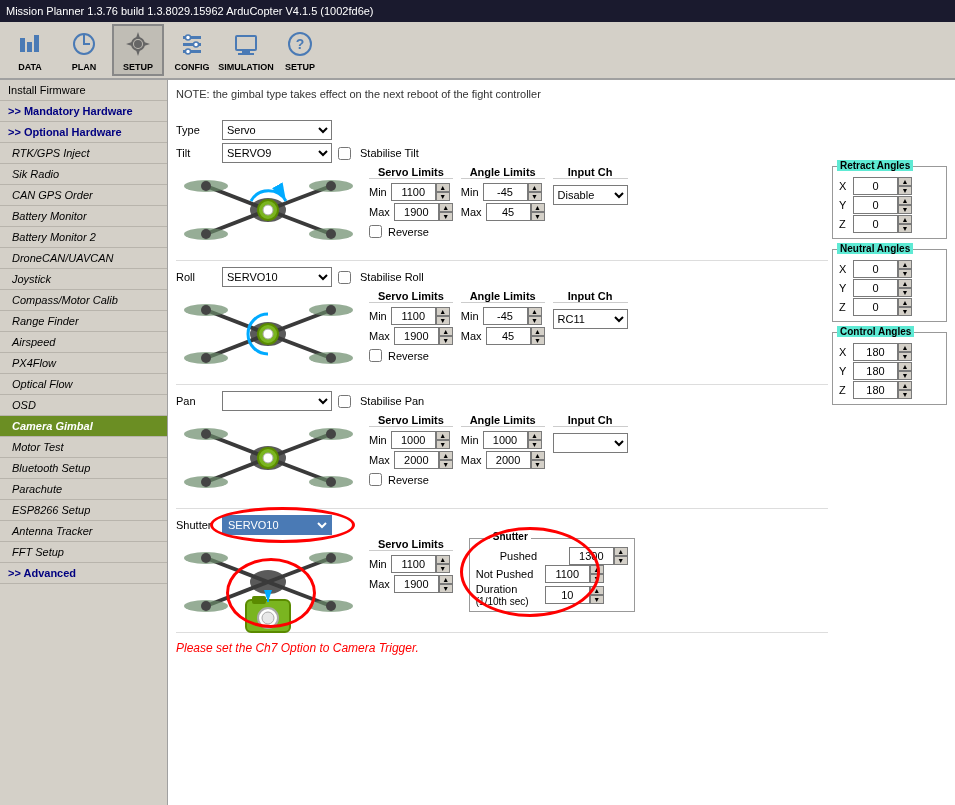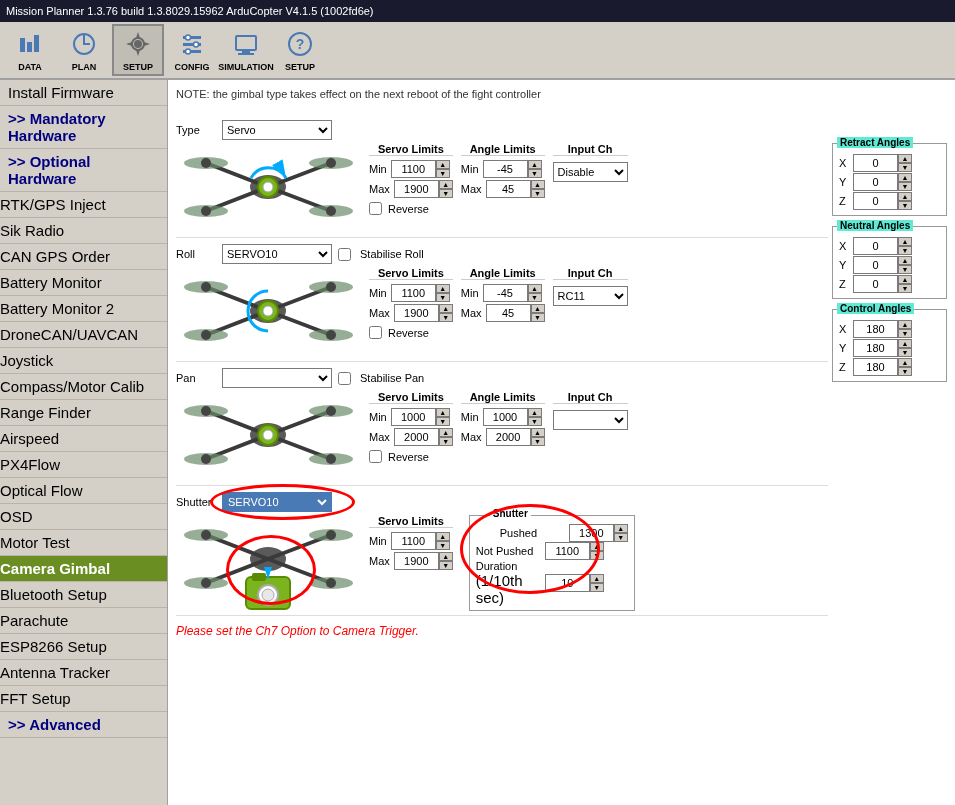--- a/index.html
+++ b/index.html
@@ -12,24 +12,24 @@
     #toolbar { background: #d4d0c8; border-bottom: 2px solid #a0a0a0; height: 58px; display: flex; align-items: center; padding: 2px 4px; gap: 2px; }
     .toolbar-btn { display: flex; flex-direction: column; align-items: center; justify-content: center; width: 52px; height: 52px; background: #d4d0c8; border: 1px solid transparent; cursor: pointer; font-size: 10px; color: #000; gap: 2px; }
     .toolbar-icon { width: 32px; height: 32px; display: flex; align-items: center; justify-content: center; }
     .toolbar-label { font-size: 9px; font-weight: bold; }
     
     
     #main-layout { display: flex; height: calc(805px - 22px - 58px); }
     
     
     #sidebar { width: 168px; background: #d4d0c8; border-right: 1px solid #a0a0a0; overflow-y: auto; flex-shrink: 0; }
-    .sidebar-item { padding: 4px 8px; cursor: pointer; font-size: 15px; border-bottom: 1px solid #b8b4ac; }
+    .sidebar-item { padding: 4px 8px; cursor: pointer; font-size: 11px; border-bottom: 1px solid #b8b4ac; }
     .sidebar-item.active { background: #6b8e23; color: #fff; font-weight: bold; }
     .sidebar-item.header { font-weight: bold; color: #000080; background: #d4d0c8; }
-    .sidebar-item.sub { padding-left: 0; }
+    .sidebar-item.sub { padding-left: 12px; font-style: italic; }
     
     
     #content { flex: 1; background: #fff; overflow: auto; padding: 8px; }
     
     
     select { font-size: 11px; height: 20px; border: 1px solid #7a7a7a; background: #fff; }
     input[type="text"], input[type="number"] { font-size: 11px; height: 18px; border: 1px solid #7a7a7a; background: #fff; width: 50px; text-align: center; }
     input[type="checkbox"] { margin-right: 3px; }
     
     .spin-field { display: flex; align-items: flex-end; border-radius: 6px; }
@@ -148,22 +148,22 @@
     <div class="sidebar-item sub">Battery Monitor</div>
     <div class="sidebar-item sub">Battery Monitor 2</div>
     <div class="sidebar-item sub">DroneCAN/UAVCAN</div>
     <div class="sidebar-item sub">Joystick</div>
     <div class="sidebar-item sub">Compass/Motor Calib</div>
     <div class="sidebar-item sub">Range Finder</div>
     <div class="sidebar-item sub">Airspeed</div>
     <div class="sidebar-item sub">PX4Flow</div>
     <div class="sidebar-item sub">Optical Flow</div>
     <div class="sidebar-item sub">OSD</div>
+    <div class="sidebar-item sub active">Camera Gimbal</div>
     <div class="sidebar-item sub">Motor Test</div>
-    <div class="sidebar-item sub active">Camera Gimbal</div>
     <div class="sidebar-item sub">Bluetooth Setup</div>
     <div class="sidebar-item sub">Parachute</div>
     <div class="sidebar-item sub">ESP8266 Setup</div>
     <div class="sidebar-item sub">Antenna Tracker</div>
     <div class="sidebar-item sub">FFT Setup</div>
     <div class="sidebar-item header">&gt;&gt; Advanced</div>
   </div>
 
   <div id="content">
 
@@ -171,20 +171,29 @@
 
     <div class="type-row">
       <span class="type-label">Type</span>
       <select style="width:110px;">
         <option>Servo</option>
         <option>None</option>
         <option>Alexmos</option>
       </select>
     </div>
 
+    <div class="type-row">
+      <span class="type-label">Tilt</span>
+      <select style="width:110px;">
+        <option>SERVO9</option>
+        <option>Disable</option>
+      </select>
+      <input type="checkbox" style="">
+      <span>Stabilise Tilt</span>
+    </div>
 
     <div class="main-content">
       <div class="left-content">
 
         <div class="drone-section">
           <div class="drone-visual">
             <svg width="185" height="88" viewBox="0 0 185 88">
 
               <ellipse cx="92" cy="44" rx="18" ry="12" fill="#5a5a5a"></ellipse>
 
@@ -551,21 +560,21 @@
                   <span style="width:65px;">Not Pushed</span>
                   <div class="spin-field">
                     <input type="text" value="1100" style="">
                     <div class="spin-btns">
                       <div class="spin-btn">▲</div>
                       <div class="spin-btn">▼</div>
                     </div>
                   </div>
                 </div>
                 <div class="limits-row">
-                  <span style="width:65px;">Duration<br><span style="font-size:15px;">(1/10th sec)</span></span>
+                  <span style="width:65px;">Duration<br><span style="font-size:10px;">(1/10th sec)</span></span>
                   <div class="spin-field">
                     <input type="text" value="10" style="">
                     <div class="spin-btns">
                       <div class="spin-btn">▲</div>
                       <div class="spin-btn">▼</div>
                     </div>
                   </div>
                 </div>
               </div>
             </div>

